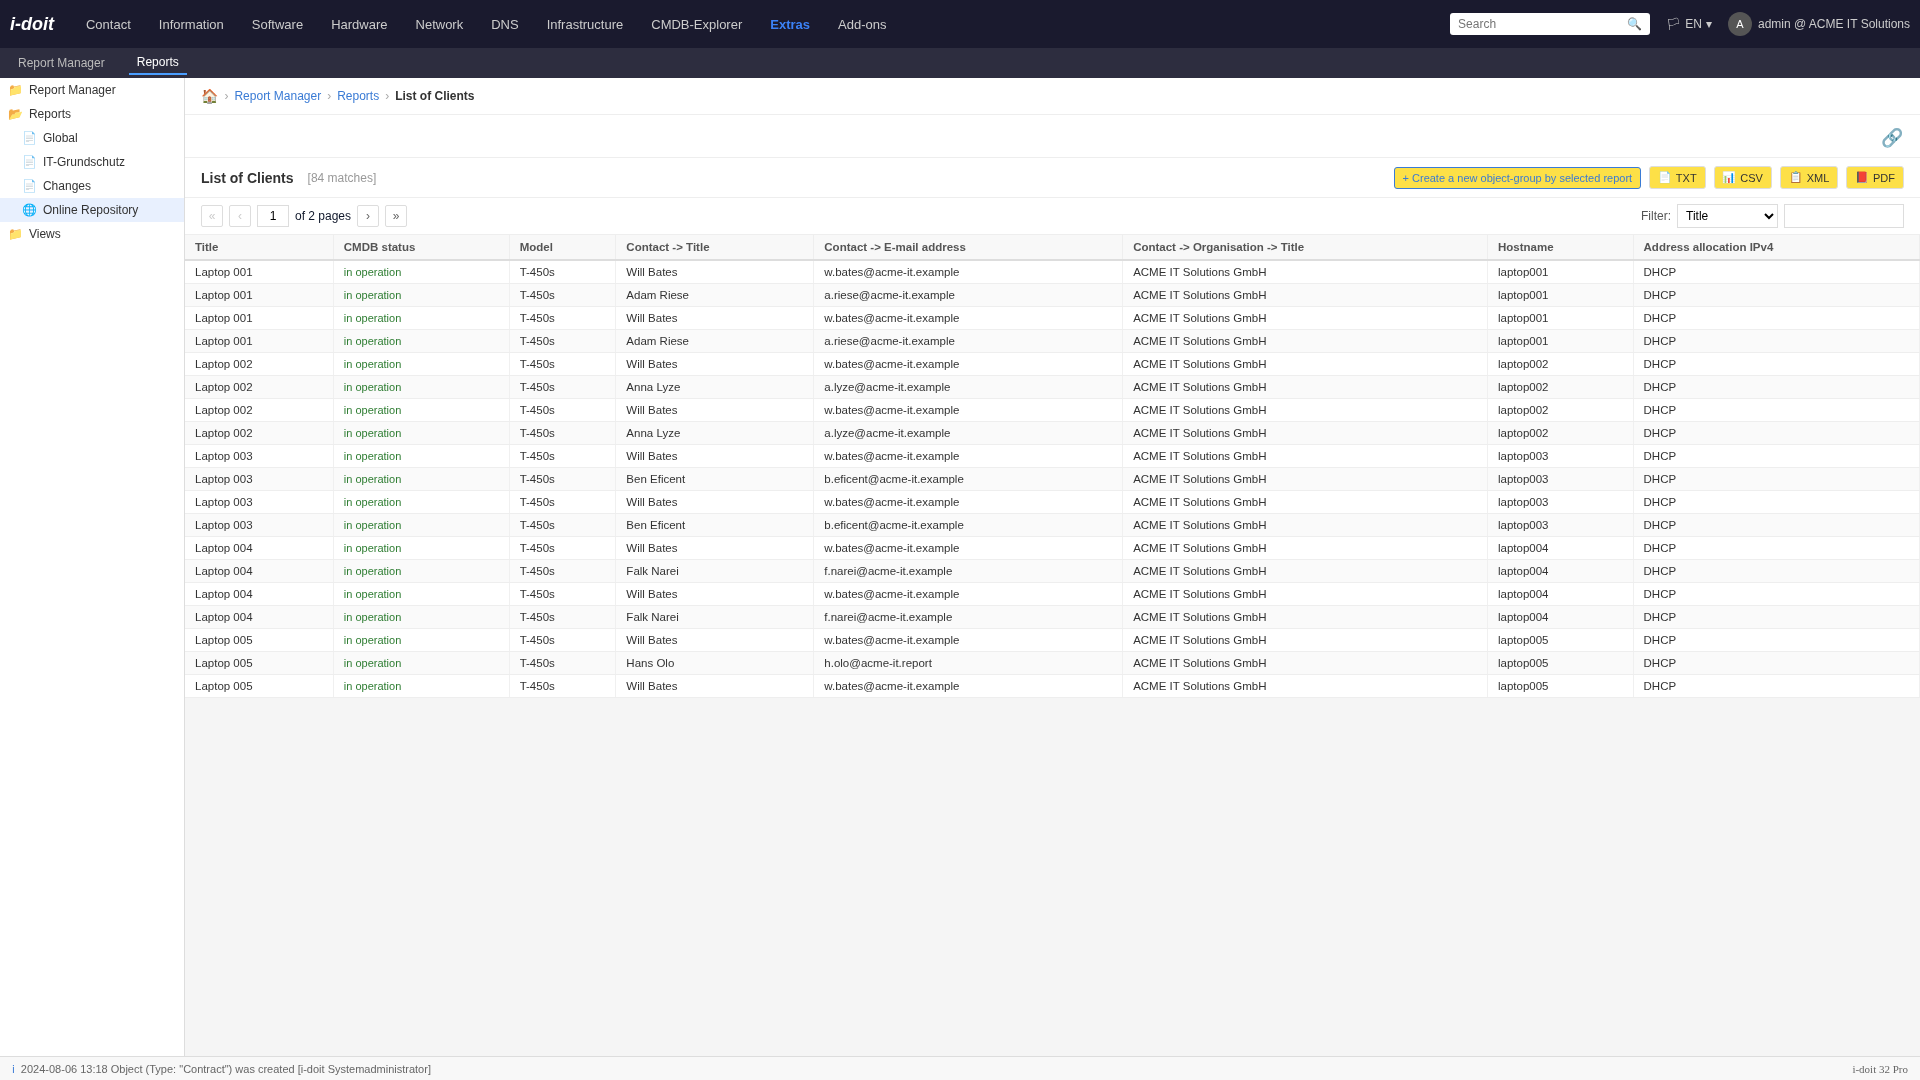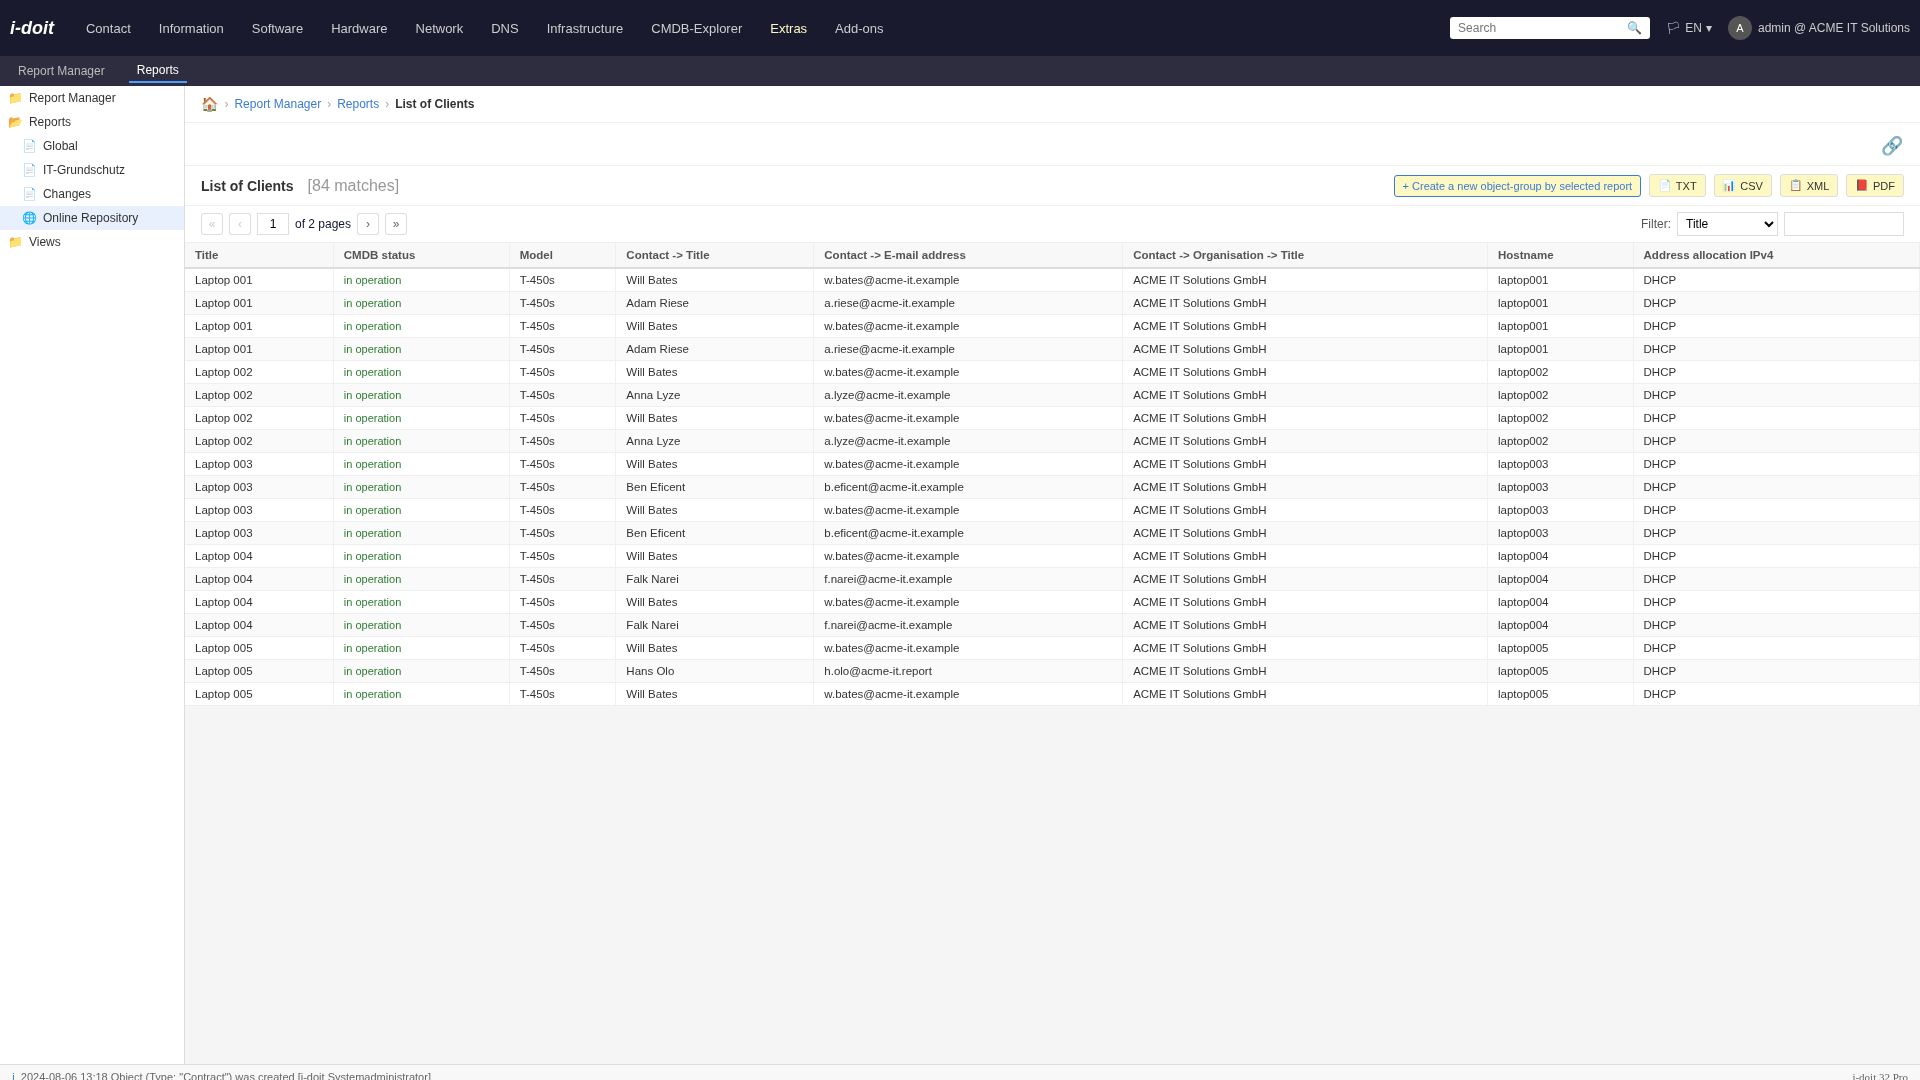--- a/index.html
+++ b/index.html
@@ -1,21 +1,21 @@
 <!DOCTYPE html>
 <html><head>
   <meta charset="utf-8">
   <style>
     * { box-sizing: border-box; margin: 0; padding: 0; }
     body { font-family: Arial, sans-serif; font-size: 12px; background: #f0f0f0; color: #333; height: 1080px; overflow: hidden; }
 
     
     .top-nav {
       background: #1a1a2e;
-      height: 56px;
+      height: 48px;
       display: flex;
       align-items: center;
       padding: 0 10px;
       gap: 4px;
     }
     .top-nav .logo {
       color: #fff;
       font-weight: bold;
       font-size: 18px;
       margin-right: 16px;
@@ -23,21 +23,21 @@
     }
     .top-nav .nav-item {
       color: #ccc;
       padding: 6px 12px;
       cursor: pointer;
       border-radius: 3px;
       font-size: 13px;
       white-space: nowrap;
       text-align: center;
     }
-    .top-nav .nav-item.active { color: #fef9c3; font-weight: normal; }
+    .top-nav .nav-item.active { color: #3b82f6; font-weight: bold; }
     .top-nav .spacer { flex: 1; }
     .search-box {
       display: flex;
       align-items: center;
       background: #fff;
       border-radius: 3px;
       padding: 4px 8px;
       width: 200px;
       gap: 6px;
     }
@@ -149,30 +149,30 @@
     
     .table-toolbar {
       background: #fff;
       padding: 8px 16px;
       display: flex;
       align-items: center;
       gap: 8px;
       border-bottom: 1px solid #eee;
     }
     .report-title { font-size: 14px; font-weight: bold; color: #333; }
-    .match-count { color: #999; font-size: 16px; margin-left: 6px; }
+    .match-count { color: #999; font-size: 12px; margin-left: 6px; }
     .toolbar-spacer { flex: 1; }
     .toolbar-btn {
       display: flex;
       align-items: center;
       gap: 4px;
       padding: 4px 8px;
       border: 1px solid #ddd;
       border-radius: 3px;
-      background: #fef9c3;
+      background: #fde047;
       cursor: pointer;
       font-size: 11px;
       color: #333;
       text-align: center;
     }
     .toolbar-btn.create-btn { color: #3a7bd5; border-color: #3a7bd5; }
 
     
     .pagination-row {
       background: #fff;

